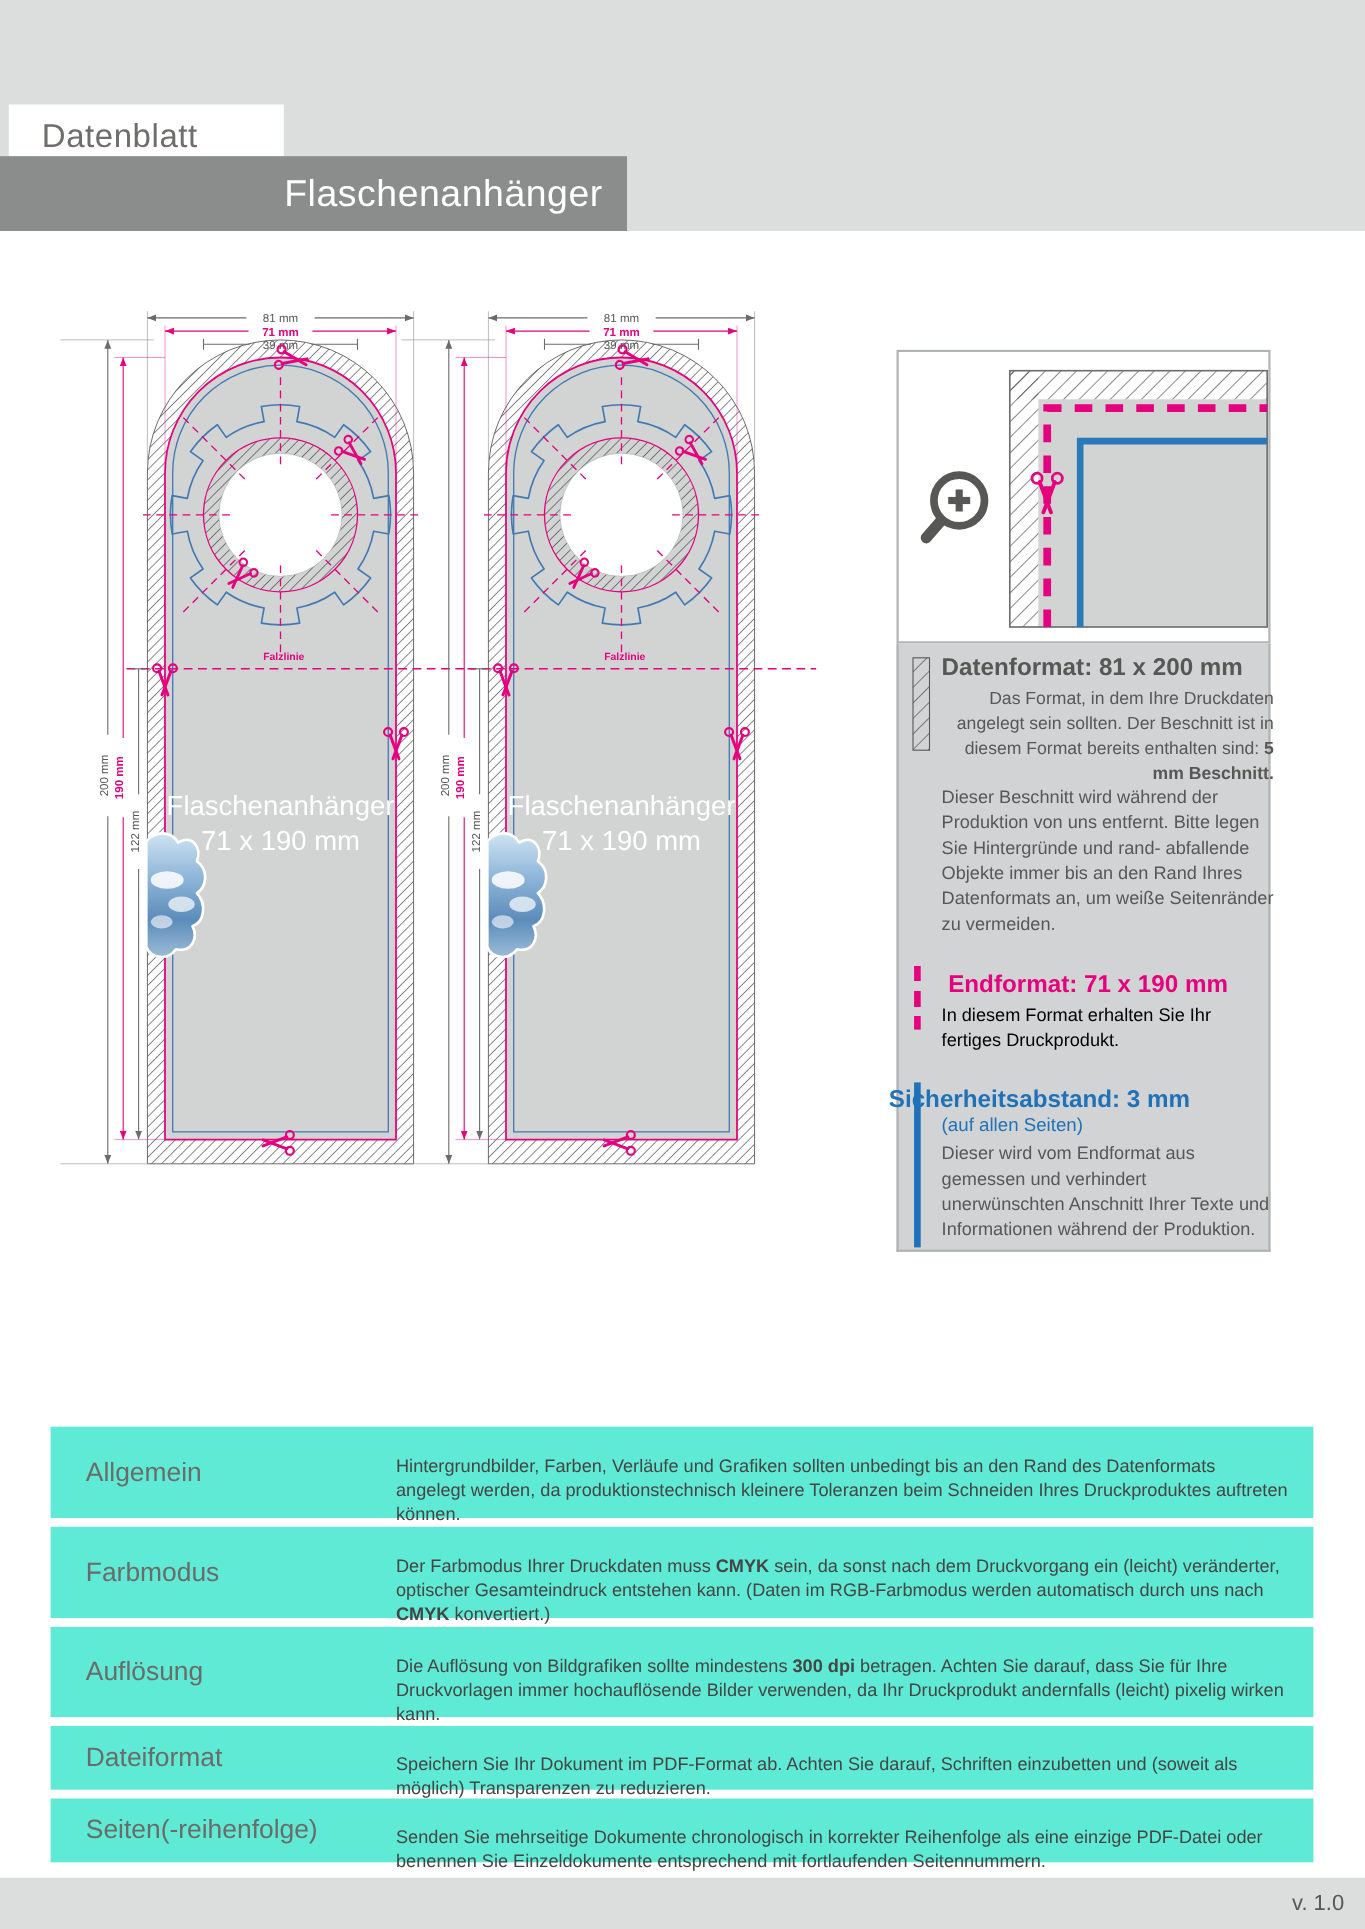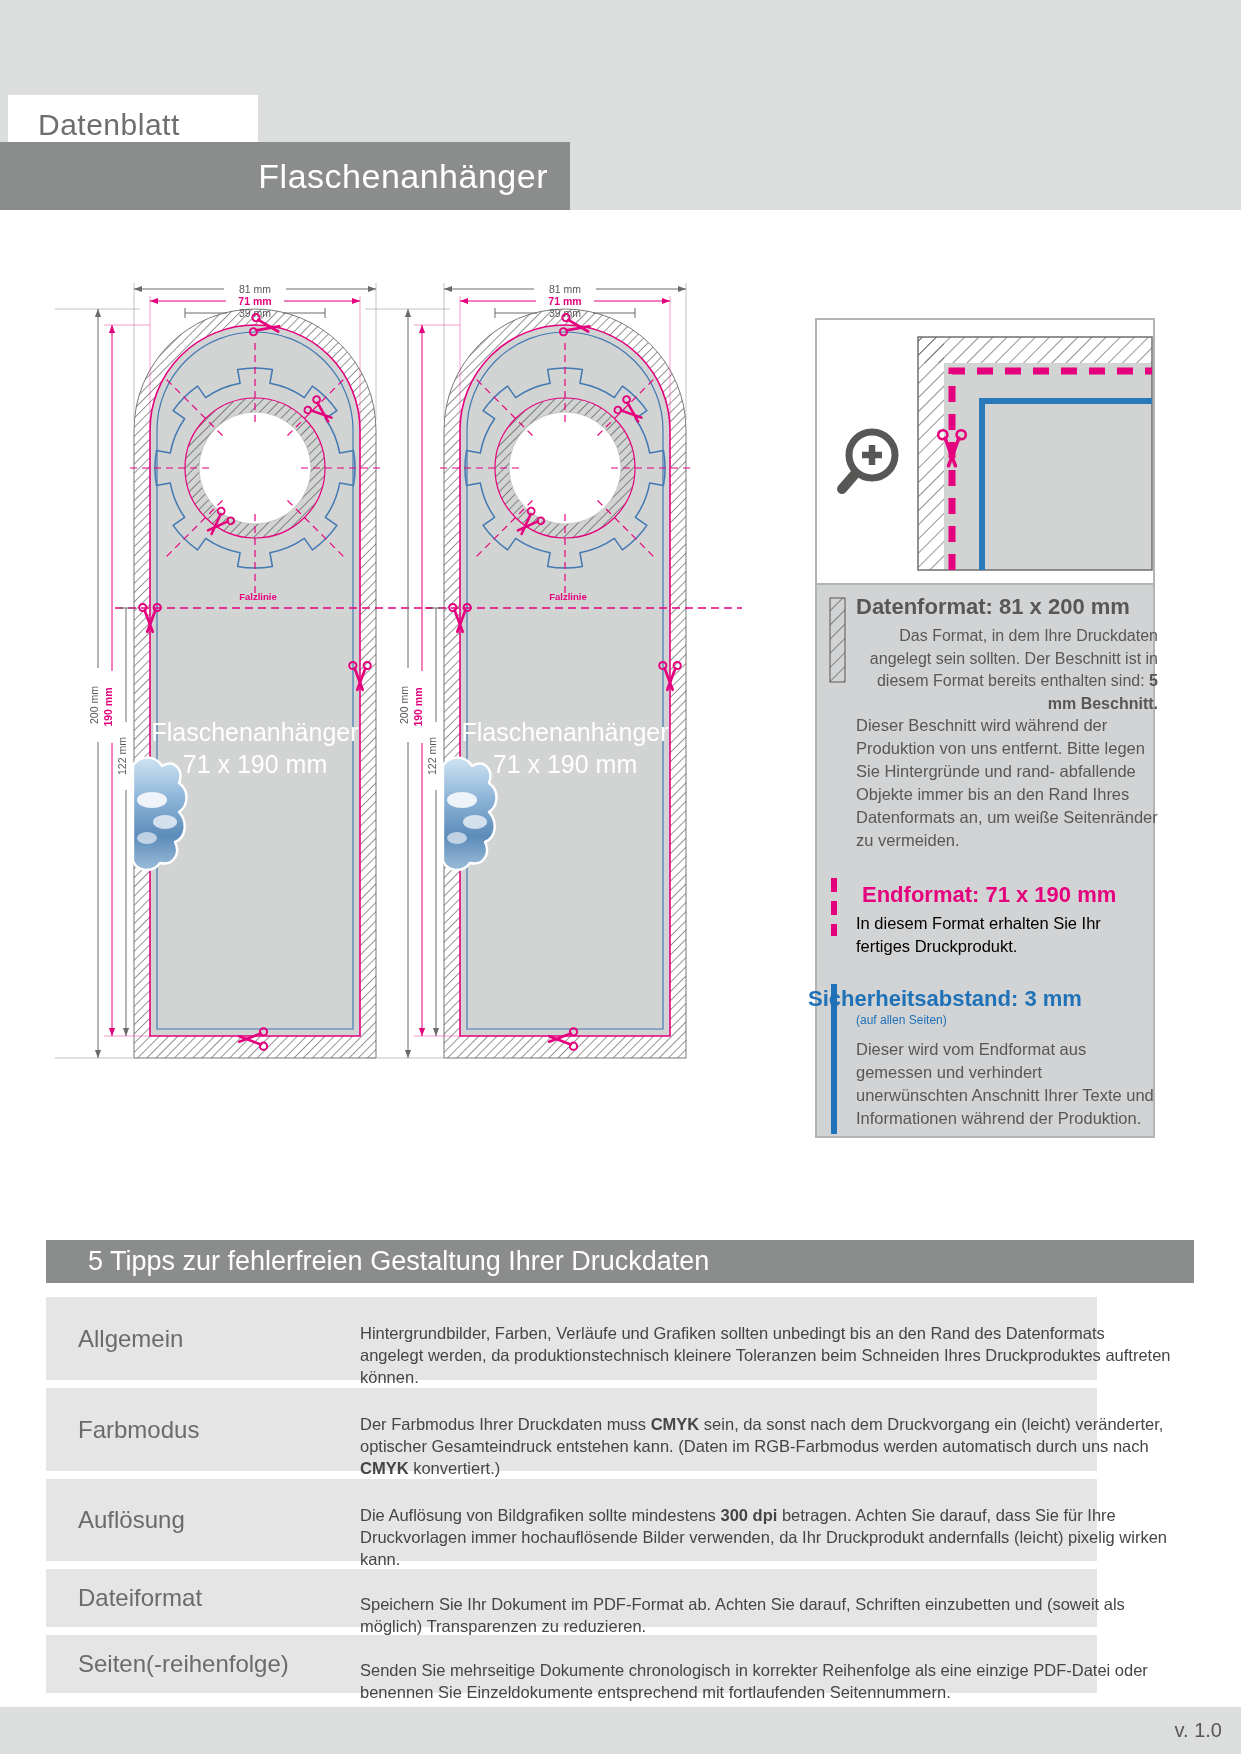--- a/index.html
+++ b/index.html
@@ -13,29 +13,29 @@
   .title-bar span{font-size:34px;color:#ffffff;padding-right:22px;letter-spacing:.5px;}
   
   .detail-box{left:815px;top:318px;width:340px;height:267px;background:#ffffff;border:2px solid #b2b3b3;box-sizing:border-box;}
   .info-box{left:815px;top:585px;width:340px;height:553px;background:#d2d3d4;border:2px solid #b2b3b3;border-top:none;box-sizing:border-box;}
   .h-data{left:856px;top:594px;width:300px;font-size:22px;font-weight:bold;color:#575756;}
   .t-data{left:856px;top:625px;width:302px;font-size:16px;line-height:22.5px;color:#575756;text-align:right;}
   .t-para2{left:856px;top:714px;width:302px;font-size:16.5px;line-height:23px;color:#575756;}
   .h-end{left:862px;top:882px;width:300px;font-size:22px;font-weight:bold;color:#e5007d;}
   .t-end{left:856px;top:912px;width:302px;font-size:16.5px;line-height:23px;color:#000000;}
   .h-safe{left:808px;top:986px;width:300px;font-size:22px;font-weight:bold;color:#1f71b8;}
-  .t-safe-sub{left:856px;top:1013px;width:300px;font-size:12px;color:#1f71b8;}
+  .t-safe-sub{left:856px;top:1013px;width:300px;font-size:17px;color:#1f71b8;}
   .t-safe{left:856px;top:1038px;width:302px;font-size:16.5px;line-height:23px;color:#575756;}
   .icon-dash{left:831px;top:878px;width:6px;height:58px;background:repeating-linear-gradient(180deg,#e5007d 0 14px,rgba(0,0,0,0) 14px 23px);}
   .icon-bar{left:831px;top:984px;width:6px;height:150px;background:#1f71b8;}
   .swatch{left:829px;top:597px;}
   
   .tips-bar{left:46px;top:1240px;width:1148px;height:43px;background:#8b8c8c;display:flex;align-items:center;}
   .tips-bar span{color:#fff;font-size:27px;padding-left:42px;}
-  .tip-row{left:46px;width:1051px;background:#e5e5e5;}
+  .tip-row{left:46px;width:1148px;background:#5eead4;}
   .tip-label{position:absolute;left:32px;top:50%;transform:translateY(-50%);font-size:24px;color:#6b6b6a;}
   .tip-text{position:absolute;left:314px;top:50%;transform:translateY(-50%);width:812px;font-size:16.5px;line-height:22px;color:#454544;}
   .b{font-weight:bold;}
   
   .footer{left:0;top:1707px;width:1241px;height:47px;background:#dcdddd;}
   .version{position:absolute;right:19px;top:12px;font-size:20px;color:#575756;}
   svg text{font-family:"Liberation Sans",sans-serif;}
 </style>
 </head>
 <body>
@@ -197,23 +197,20 @@
 
   <div class="abs icon-dash"></div>
   <div class="abs h-end">Endformat: 71 x 190 mm</div>
   <div class="abs t-end">In diesem Format erhalten Sie Ihr fertiges Druckprodukt.</div>
 
   <div class="abs icon-bar"></div>
   <div class="abs h-safe">Sicherheitsabstand: 3 mm</div>
   <div class="abs t-safe-sub">(auf allen Seiten)</div>
   <div class="abs t-safe">Dieser wird vom Endformat aus gemessen und verhindert unerwünschten Anschnitt Ihrer Texte und Informationen während der Produktion.</div>
 
-  <div class="abs tips-bar">
-    <span>5 Tipps zur fehlerfreien Gestaltung Ihrer Druckdaten</span>
-  </div>
 
   <div class="abs tip-row" style="top:1297px;height:83px">
     <span class="tip-label">Allgemein</span>
     <p class="tip-text"><span>Hintergrundbilder, Farben, Verläufe und Grafiken sollten unbedingt bis an den Rand des Datenformats angelegt werden, da produktionstechnisch kleinere Toleranzen beim Schneiden Ihres Druckproduktes auftreten können.</span></p>
   </div>
   <div class="abs tip-row" style="top:1388px;height:83px">
     <span class="tip-label">Farbmodus</span>
     <p class="tip-text"><span>Der Farbmodus Ihrer Druckdaten muss </span><span class="b">CMYK</span><span> sein, da sonst nach dem Druckvorgang ein (leicht) veränderter, optischer Gesamteindruck entstehen kann. (Daten im RGB-Farbmodus werden automatisch durch uns nach </span><span class="b">CMYK</span><span> konvertiert.)</span></p>
   </div>
   <div class="abs tip-row" style="top:1479px;height:82px">

